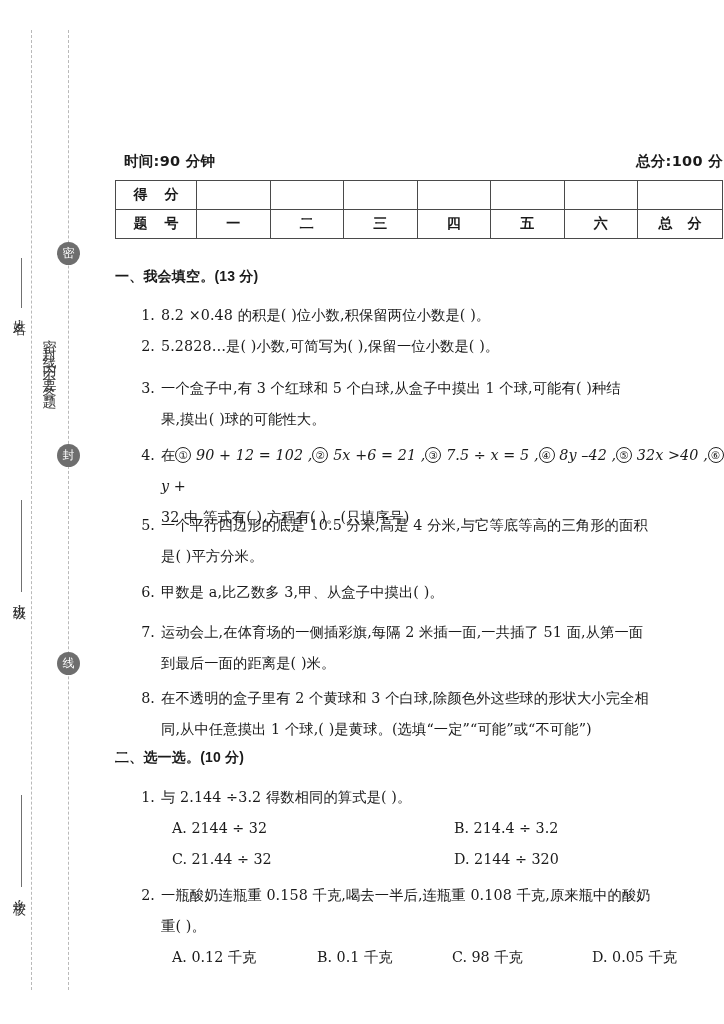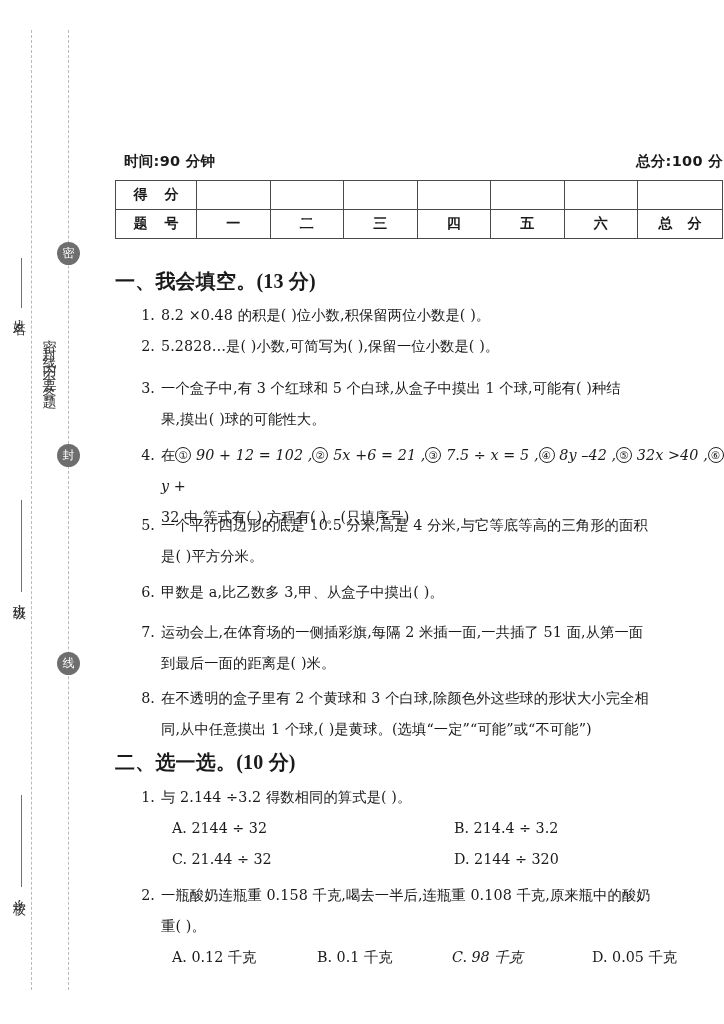--- a/index.html
+++ b/index.html
@@ -125,23 +125,23 @@
   }
   table.score-table td.hdr-label { width: 78px; letter-spacing: 6px; text-indent: 6px; }
   table.score-table td.total-col { width: 82px; letter-spacing: 5px; text-indent: 5px; }
 
   .section {
     position: absolute;
     left: 2px;
     width: 608px;
   }
   .section-title {
-    font-size: 20px;
+    font-size: 14px;
     font-weight: bold;
-    font-family: Liberation Serif, serif;
+    font-family: Liberation Sans, sans-serif;
     letter-spacing: 0.2px;
   }
 
   .q {
     position: absolute;
     font-size: 14.3px;
     line-height: 31px;
     letter-spacing: 0.1px;
   }
   .q .num {
@@ -309,16 +309,16 @@
     <span class="cell" style="width:282px;">C. 21.44 ÷ 32</span><span class="cell">D. 2144 ÷ 320</span>
   </div>
 
   <div class="q" style="top:880px;left:16px;width:596px;">
     <span class="num">2.</span>
     <span class="body">一瓶酸奶连瓶重 0.158 千克,喝去一半后,连瓶重 0.108 千克,原来瓶中的酸奶</span>
     <span class="cont">重(       )。</span>
   </div>
 
   <div class="opts" style="top:942px;left:48px;width:564px;">
-    <span class="cell" style="width:145px;">A. 0.12 千克</span><span class="cell" style="width:135px;">B. 0.1 千克</span><span class="cell" style="width:140px;font-style:italic;">C. 98 千克</span><span class="cell">D. 0.05 千克</span>
+    <span class="cell" style="width:145px;">A. 0.12 千克</span><span class="cell" style="width:135px;">B. 0.1 千克</span><span class="cell" style="width:140px;">C. 98 千克</span><span class="cell">D. 0.05 千克</span>
   </div>
 
 </div>
 
 </body></html>

